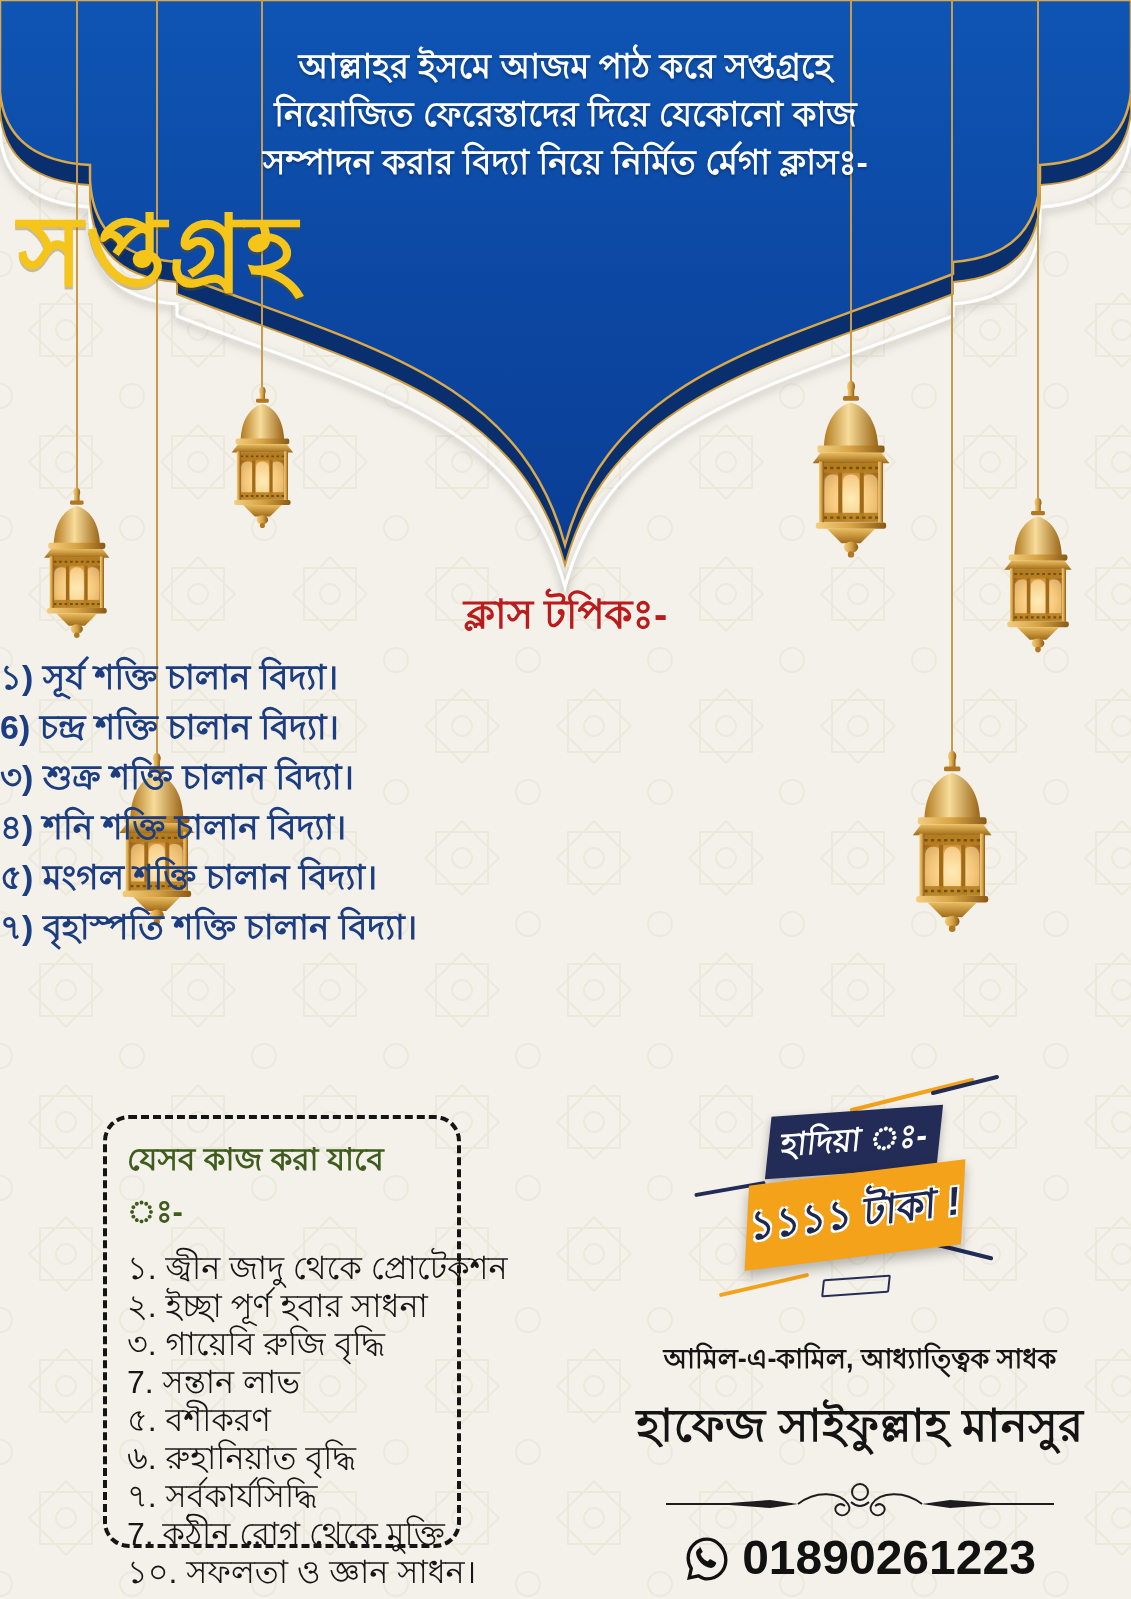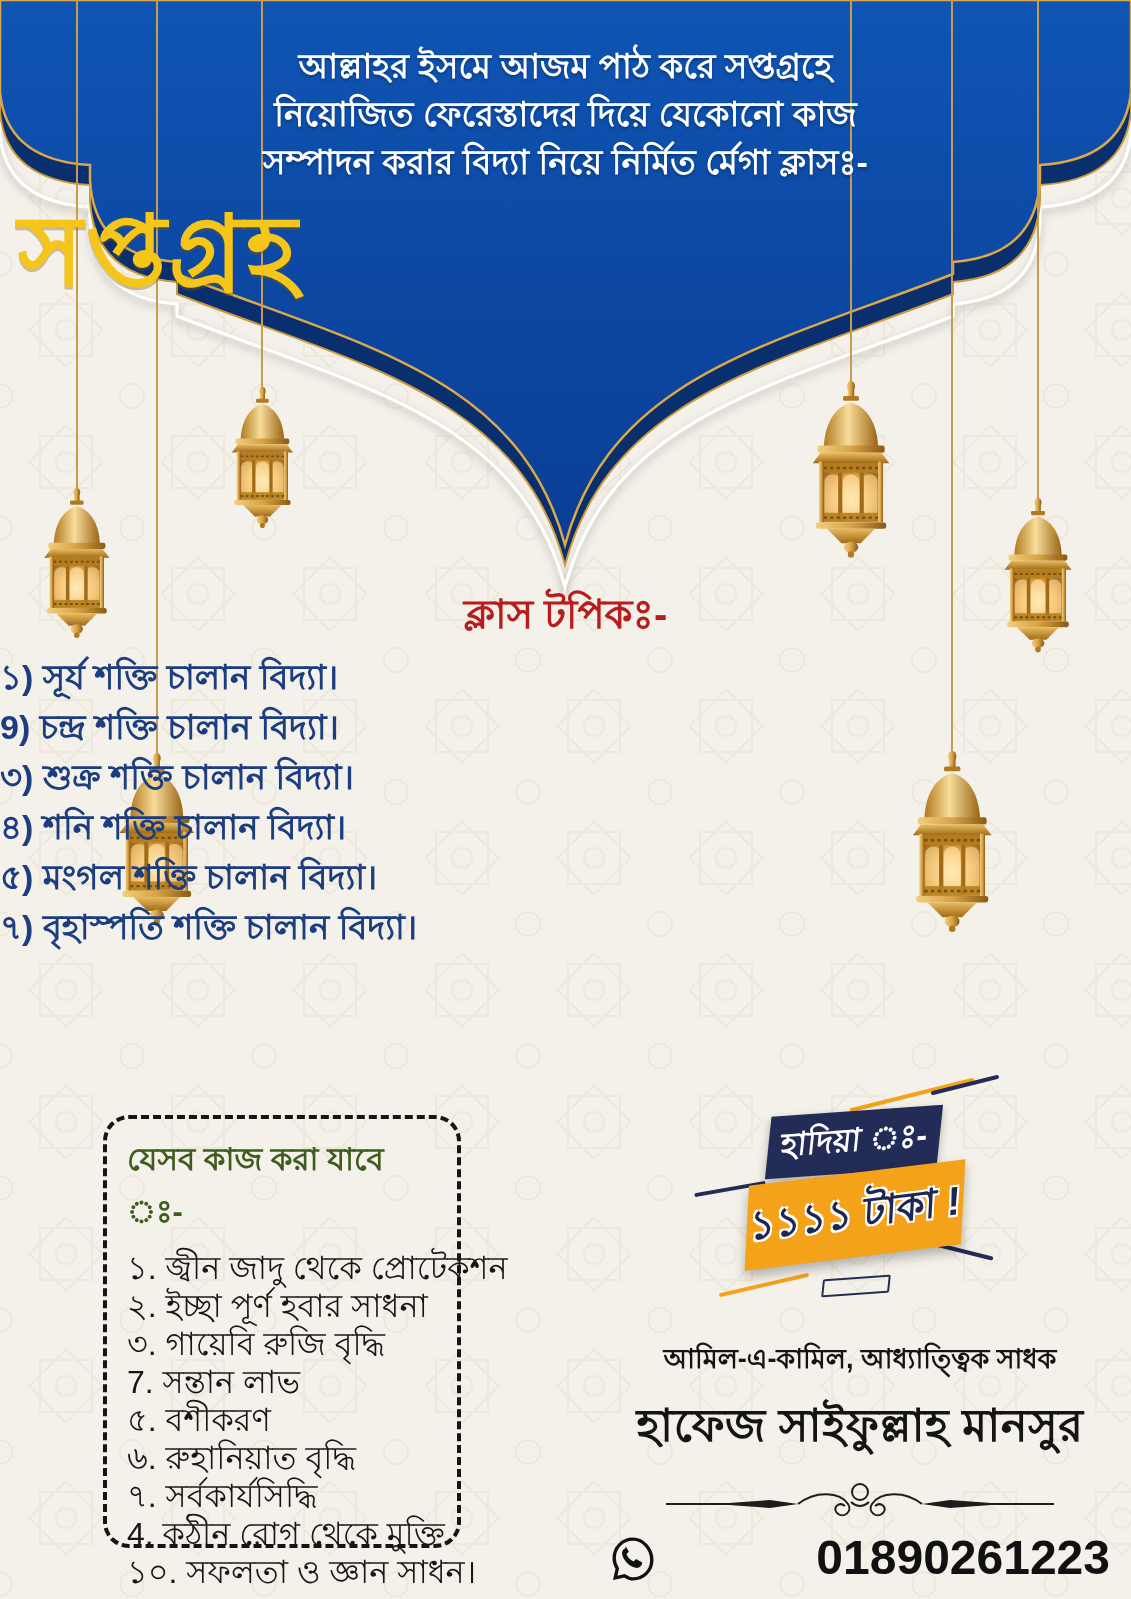--- a/index.html
+++ b/index.html
@@ -62,21 +62,21 @@
   .acc.a4 { left:240px; top:164px; width:64px; background:#232c56; transform:rotate(14deg); }
   .acc.a5 { left:28px;  top:198px; width:92px; background:#f5a21b; transform:rotate(-13deg); }
   .acc.a6 { left:132px; top:192px; width:64px; height:14px; background:transparent;
             border:2px solid #232c56; transform:rotate(-4deg) skewX(-10deg); }
 
   
   .bottom { position:absolute; left:610px; top:1338px; width:500px; text-align:center; color:#141414; z-index:5; }
   .cred { font-size:27px; font-weight:600; }
   .name { font-size:45px; font-weight:800; margin-top:8px; letter-spacing:0.5px; white-space:nowrap; }
   .divider-wrap { margin:14px auto 6px auto; width:400px; height:44px; }
-  .phone-row { display:flex; align-items:center; justify-content:space-between; gap:12px;
+  .phone-row { display:flex; align-items:center; justify-content:center; gap:12px;
                font-size:48px; font-weight:800; color:#111; }
 </style>
 </head>
 <body>
 
 <div class="poster">
 
   <svg class="layer" width="1131" height="1599" viewBox="0 0 1131 1599">
     <defs>
       <pattern id="bgp" width="132" height="132" patternUnits="userSpaceOnUse">
@@ -179,37 +179,37 @@
     <div>আল্লাহর ইসমে আজম পাঠ করে সপ্তগ্রহে</div>
     <div>নিয়োজিত ফেরেস্তাদের দিয়ে যেকোনো কাজ</div>
     <div>সম্পাদন করার বিদ্যা নিয়ে নির্মিত র্মেগা ক্লাসঃ-</div>
   </div>
 
   <div class="title">সপ্তগ্রহ</div>
 
   <div class="topics-heading">ক্লাস টপিকঃ-</div>
   <div class="topics">
     <div>১) সূর্য শক্তি চালান বিদ্যা।</div>
-    <div>9) চন্দ্র শক্তি চালান বিদ্যা।</div>
+    <div>6) চন্দ্র শক্তি চালান বিদ্যা।</div>
     <div>৩) শুক্র শক্তি চালান বিদ্যা।</div>
     <div>৪) শনি শক্তি চালান বিদ্যা।</div>
     <div>৫) মংগল শক্তি চালান বিদ্যা।</div>
     <div>৭) বৃহাস্পতি শক্তি চালান বিদ্যা।</div>
   </div>
 
   <div class="works-box">
     <div class="works-heading">যেসব কাজ করা যাবে ঃ-</div>
     <div class="works-item">১. জ্বীন জাদু থেকে প্রোটেকশন</div>
     <div class="works-item">২. ইচ্ছা পূর্ণ হবার সাধনা</div>
     <div class="works-item">৩. গায়েবি রুজি বৃদ্ধি</div>
     <div class="works-item">7. সন্তান লাভ</div>
     <div class="works-item">৫. বশীকরণ</div>
     <div class="works-item">৬. রুহানিয়াত বৃদ্ধি</div>
     <div class="works-item">৭. সর্বকার্যসিদ্ধি</div>
-    <div class="works-item">4. কঠীন রোগ থেকে মুক্তি</div>
+    <div class="works-item">7. কঠীন রোগ থেকে মুক্তি</div>
     <div class="works-item">১০. সফলতা ও জ্ঞান সাধন।</div>
   </div>
 
   <div class="badge">
     <div class="acc a1"></div>
     <div class="acc a2"></div>
     <div class="acc a3"></div>
     <div class="acc a4"></div>
     <div class="acc a5"></div>
     <div class="acc a6"></div>

